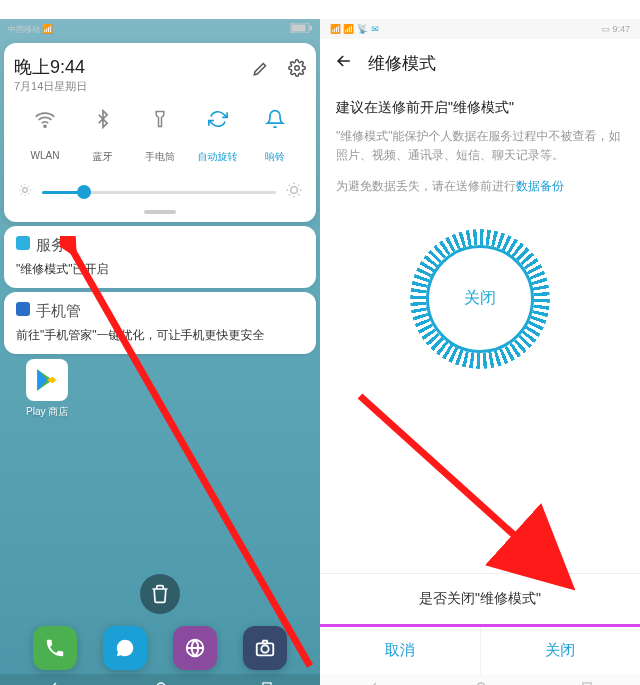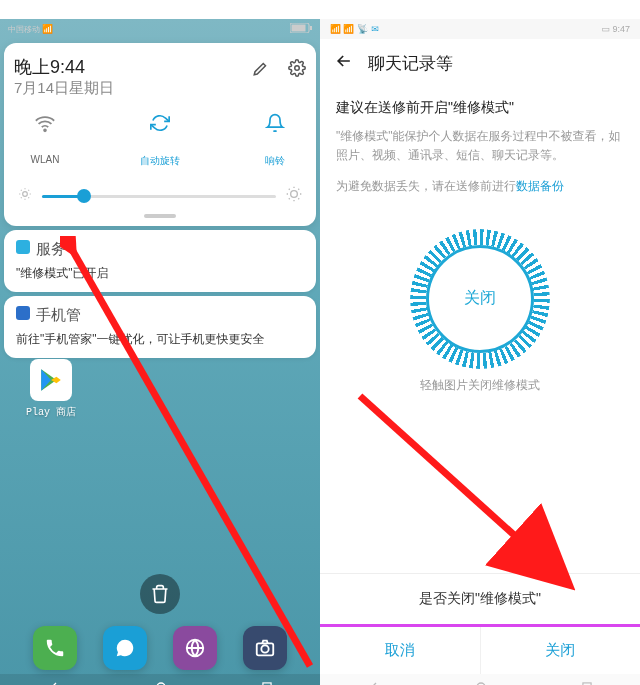--- a/index.html
+++ b/index.html
@@ -7,40 +7,40 @@
   .screen { width: 320px; height: 685px; position: relative; overflow: hidden; margin-top: 19px; }
 
   
   .left { background: linear-gradient(180deg, #7fb8c4 0%, #5fa8b8 40%, #4a96a8 100%); }
   .status-bar-l { height: 20px; display: flex; align-items: center; justify-content: space-between; padding: 0 8px; font-size: 9px; color: #ccc; }
   .status-bar-l .sig { display: flex; gap: 2px; align-items: center; }
   .status-bar-l .carrier { font-size: 8px; }
   .panel { margin: 4px; background: #fff; border-radius: 12px; padding: 12px 10px 8px 10px; box-shadow: 0 2px 8px rgba(0,0,0,0.1); }
   .panel-header { display: flex; justify-content: space-between; align-items: flex-start; margin-bottom: 14px; }
   .time-block .time { font-size: 18px; font-weight: 500; color: #222; }
-  .time-block .date { font-size: 15px; color: #888; }
+  .time-block .date { font-size: 11px; color: #888; }
   .header-icons { display: flex; gap: 18px; align-items: center; padding-top: 4px; }
   .qs-row { display: flex; justify-content: space-between; padding: 0 4px; }
   .qs-item { display: flex; flex-direction: column; align-items: center; width: 54px; gap: 20px; }
   .qs-icon { width: 22px; height: 22px; display: flex; align-items: center; justify-content: center; }
   .qs-label { font-size: 10px; color: #666; }
   .qs-item.active .qs-label { color: #1a9fd6; }
   .brightness { display: flex; align-items: center; gap: 10px; margin: 18px 4px 8px; }
   .slider { flex: 1; height: 3px; background: #ddd; position: relative; border-radius: 2px; }
   .slider-fill { position: absolute; left: 0; top: 0; height: 100%; width: 18%; background: #1a9fd6; border-radius: 2px; }
   .slider-thumb { position: absolute; left: 18%; top: 50%; width: 14px; height: 14px; background: #1a9fd6; border-radius: 50%; transform: translate(-50%, -50%); }
   .handle { width: 32px; height: 4px; background: #ccc; border-radius: 2px; margin: 6px auto 0; }
 
   .notif { margin: 4px; background: #fff; border-radius: 12px; padding: 10px 12px; box-shadow: 0 1px 4px rgba(0,0,0,0.08); }
   .notif-head { display: flex; align-items: flex-start; gap: 6px; font-size: 15px; color: #555; margin-bottom: 6px; }
   .notif-body { font-size: 12px; color: #333; line-height: 1.4; }
   .notif-manage { text-align: right; font-size: 11px; color: #888; padding: 6px 12px; }
   .app-icon-top { position: absolute; top: 340px; left: 26px; display: flex; flex-direction: column; align-items: center; }
   .app-badge { width: 42px; height: 42px; background: #fff; border-radius: 8px; display: flex; align-items: center; justify-content: center; }
-  .app-label { font-size: 10px; color: #fff; margin-top: 4px; text-shadow: 0 1px 2px rgba(0,0,0,0.3); font-family: Liberation Mono, monospace; }
+  .app-label { font-size: 10px; color: #fff; margin-top: 4px; text-shadow: 0 1px 2px rgba(0,0,0,0.3); }
   .dock { position: absolute; bottom: 34px; left: 0; right: 0; display: flex; justify-content: space-around; padding: 0 20px; }
   .dock-app { width: 44px; height: 44px; border-radius: 12px; box-shadow: 0 2px 8px rgba(0,0,0,0.2); display:flex;align-items:center;justify-content:center;}
   .trash { position: absolute; bottom: 90px; left: 50%; transform: translateX(-50%); width: 40px; height: 40px; background: rgba(0,0,0,0.4); border-radius: 50%; display: flex; align-items: center; justify-content: center; }
   .navbar { position: absolute; bottom: 0; left: 0; right: 0; height: 30px; background: rgba(0,0,0,0.1); display: flex; justify-content: space-around; align-items: center; }
 
   
   .right { background: #fff; }
   .status-bar-r { height: 20px; display: flex; align-items: center; justify-content: space-between; padding: 0 10px; font-size: 9px; color: #aaa; background:#f7f7f7; }
   .topbar { display: flex; align-items: center; gap: 14px; padding: 12px 14px; }
   .topbar-title { font-size: 17px; font-weight: 500; color: #222; }
@@ -114,20 +114,36 @@
     <div class="qs-row">
       <div class="qs-item">
         <span class="qs-icon">
           <svg width="22" height="22" viewBox="0 0 24 24" fill="none" stroke="#888" stroke-width="2">
               <path d="M5 13a10 10 0 0114 0M8.5 16.5a5 5 0 017 0M2 9.5a15 15 0 0120 0"></path>
               <circle cx="12" cy="20" r="1" fill="#888"></circle>
             </svg>
         </span>
         <span class="qs-label">WLAN</span>
       </div>
+      <div class="qs-item">
+        <span class="qs-icon">
+          <svg width="20" height="20" viewBox="0 0 24 24" fill="none" stroke="#888" stroke-width="2">
+              <path d="M7 7l10 10-5 5V2l5 5L7 17"></path>
+            </svg>
+        </span>
+        <span class="qs-label">蓝牙</span>
+      </div>
+      <div class="qs-item">
+        <span class="qs-icon">
+          <svg width="18" height="22" viewBox="0 0 24 24" fill="none" stroke="#888" stroke-width="2">
+              <path d="M7 2h10v5l-3 3v12h-4V10L7 7V2z"></path>
+            </svg>
+        </span>
+        <span class="qs-label">手电筒</span>
+      </div>
       <div class="qs-item active">
         <span class="qs-icon">
           <svg width="20" height="20" viewBox="0 0 24 24" fill="none" stroke="#1a9fd6" stroke-width="2">
               <path d="M23 4v6h-6M1 20v-6h6"></path>
               <path d="M3.5 9a9 9 0 0114.8-3L23 10M1 14l4.7 4a9 9 0 0014.8-3"></path>
             </svg>
         </span>
         <span class="qs-label">自动旋转</span>
       </div>
       <div class="qs-item active">
@@ -238,42 +254,41 @@
     <span>📶 📶 📡 <span style="color:#1a9fd6">✉</span></span>
     <span><span>▭</span> <span>9:47</span></span>
   </div>
 
   <div class="topbar">
     <span>
       <svg width="20" height="20" viewBox="0 0 24 24" fill="none" stroke="#222" stroke-width="2">
           <path d="M19 12H5M11 18l-6-6 6-6"></path>
         </svg>
     </span>
-    <span class="topbar-title">聊天记录等</span>
+    <span class="topbar-title">维修模式</span>
   </div>
 
   <div class="section">
     <div class="section-title">建议在送修前开启"维修模式"</div>
     <div class="section-text">"维修模式"能保护个人数据在服务过程中不被查看，如照片、视频、通讯录、短信、聊天记录等。</div>
   </div>
 
   <div class="section" style="padding-top:0">
     <div class="section-text">
       <span>为避免数据丢失，请在送修前进行</span><span class="link-blue">数据备份</span>
     </div>
   </div>
 
   <div class="dial-wrap">
     <div class="dial">
       <div class="dial-ring"></div>
       <div class="dial-inner-ring"></div>
       <div class="dial-text">关闭</div>
     </div>
   </div>
-  <div class="dial-caption">轻触图片关闭维修模式</div>
 
   <div class="dialog">
     <div class="dialog-title">是否关闭"维修模式"</div>
     <div class="dialog-actions">
       <div class="dialog-btn cancel">取消</div>
       <div class="dialog-btn confirm">关闭</div>
     </div>
   </div>
 
   <div class="navbar-r">

